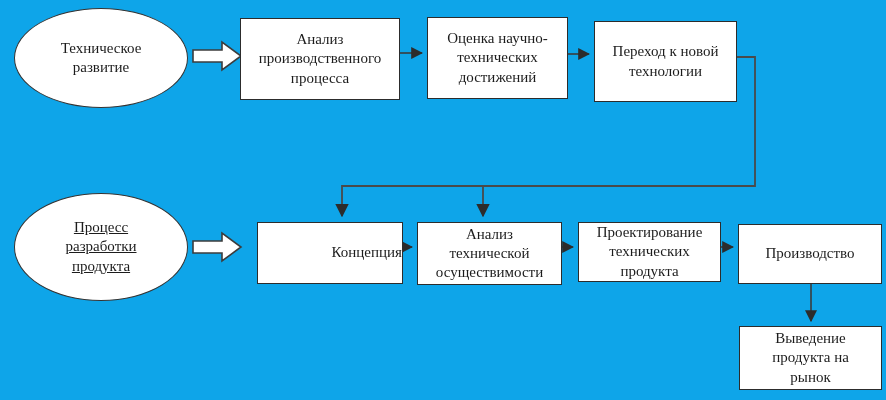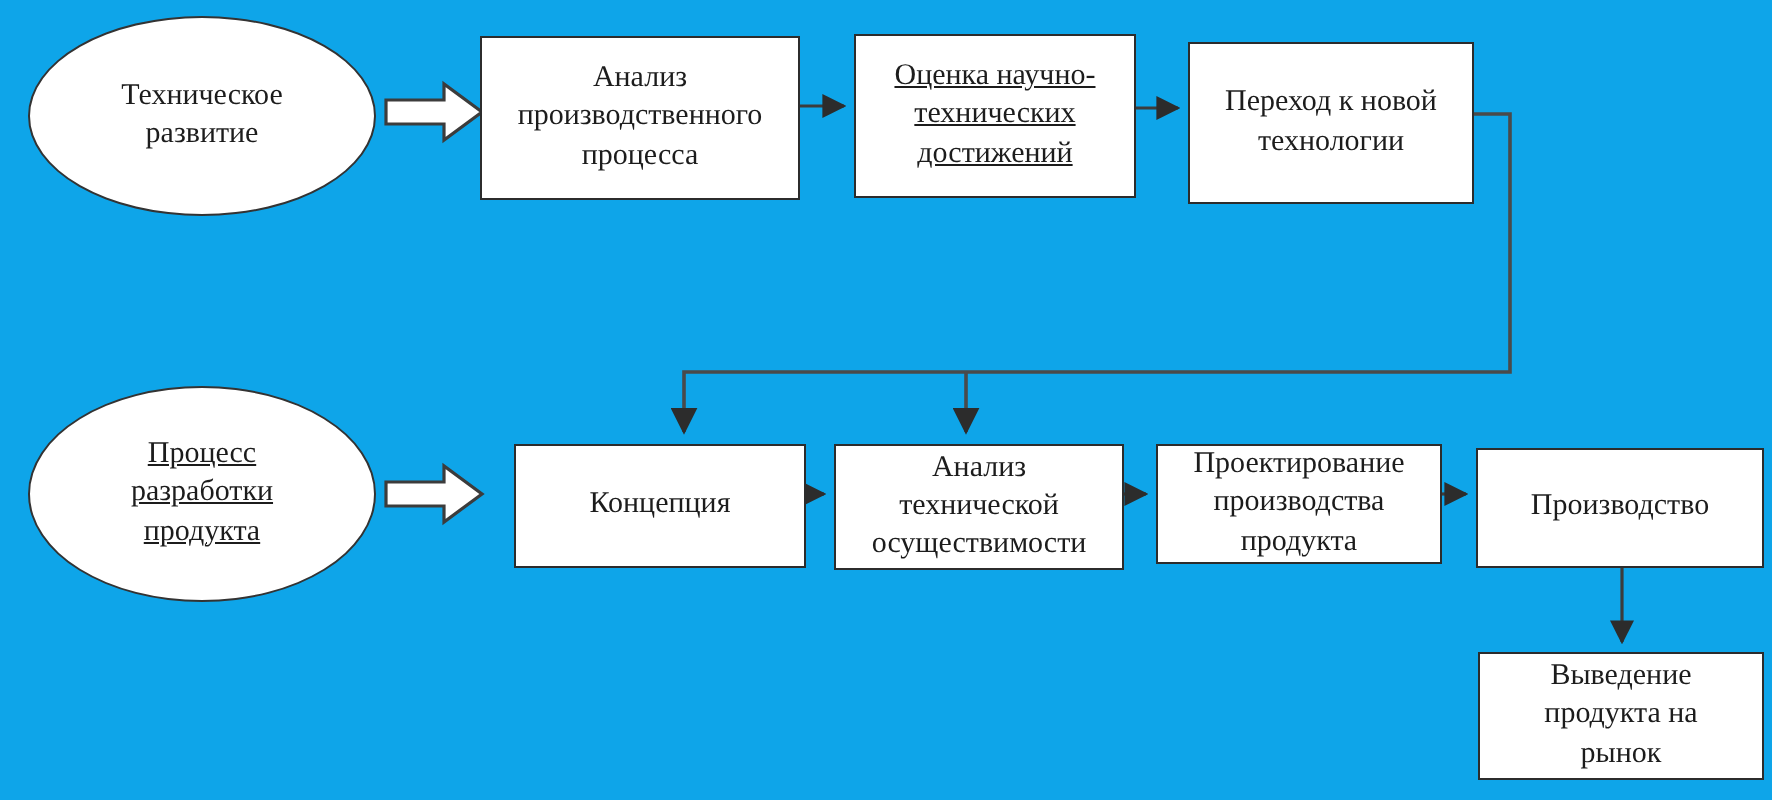--- a/index.html
+++ b/index.html
@@ -36,25 +36,25 @@
   .rect {
     border: 1.7px solid #2c2c2c;
   }
   .oval {
     border: 1.6px solid #333333;
     border-radius: 50%;
   }
   
   .n-tech-dev      { left: 14px;  top: 8px;   width: 174px; height: 100px; }
   .n-analysis-proc { left: 240px; top: 18px;  width: 160px; height: 82px; }
-  .n-eval-sci      { left: 427px; top: 17px;  width: 141px; height: 82px; text-decoration: underline; }
+  .n-eval-sci      { left: 427px; top: 17px;  width: 141px; height: 82px; }
   .n-transition    { left: 594px; top: 21px;  width: 143px; height: 81px; }
   
   .n-prod-dev      { left: 14px;  top: 193px; width: 174px; height: 108px; text-decoration: underline; }
-  .n-concept       { left: 257px; top: 222px; width: 146px; height: 62px; }
+  .n-concept       { left: 257px; top: 222px; width: 146px; height: 62px; justify-content: flex-end; }
   .n-feasibility   { left: 417px; top: 222px; width: 145px; height: 63px; }
   .n-design        { left: 578px; top: 222px; width: 143px; height: 60px; }
   .n-production    { left: 738px; top: 224px; width: 144px; height: 60px; text-align: right; }
   .n-launch        { left: 739px; top: 326px; width: 143px; height: 64px; }
 
   svg .thin-line {
     stroke: #3c3c3c;
     stroke-width: 1.6;
     fill: none;
   }
@@ -124,21 +124,21 @@
   <div class="node rect n-concept">
     <span>Концепция</span>
   </div>
   <div class="node rect n-feasibility">
     <span>Анализ
 технической
 осуществимости</span>
   </div>
   <div class="node rect n-design">
     <span>Проектирование
-производства
+технических
 продукта</span>
   </div>
   <div class="node rect n-production">
     <span>Производство</span>
   </div>
   <div class="node rect n-launch">
     <span>Выведение
 продукта на
 рынок</span>
   </div>

